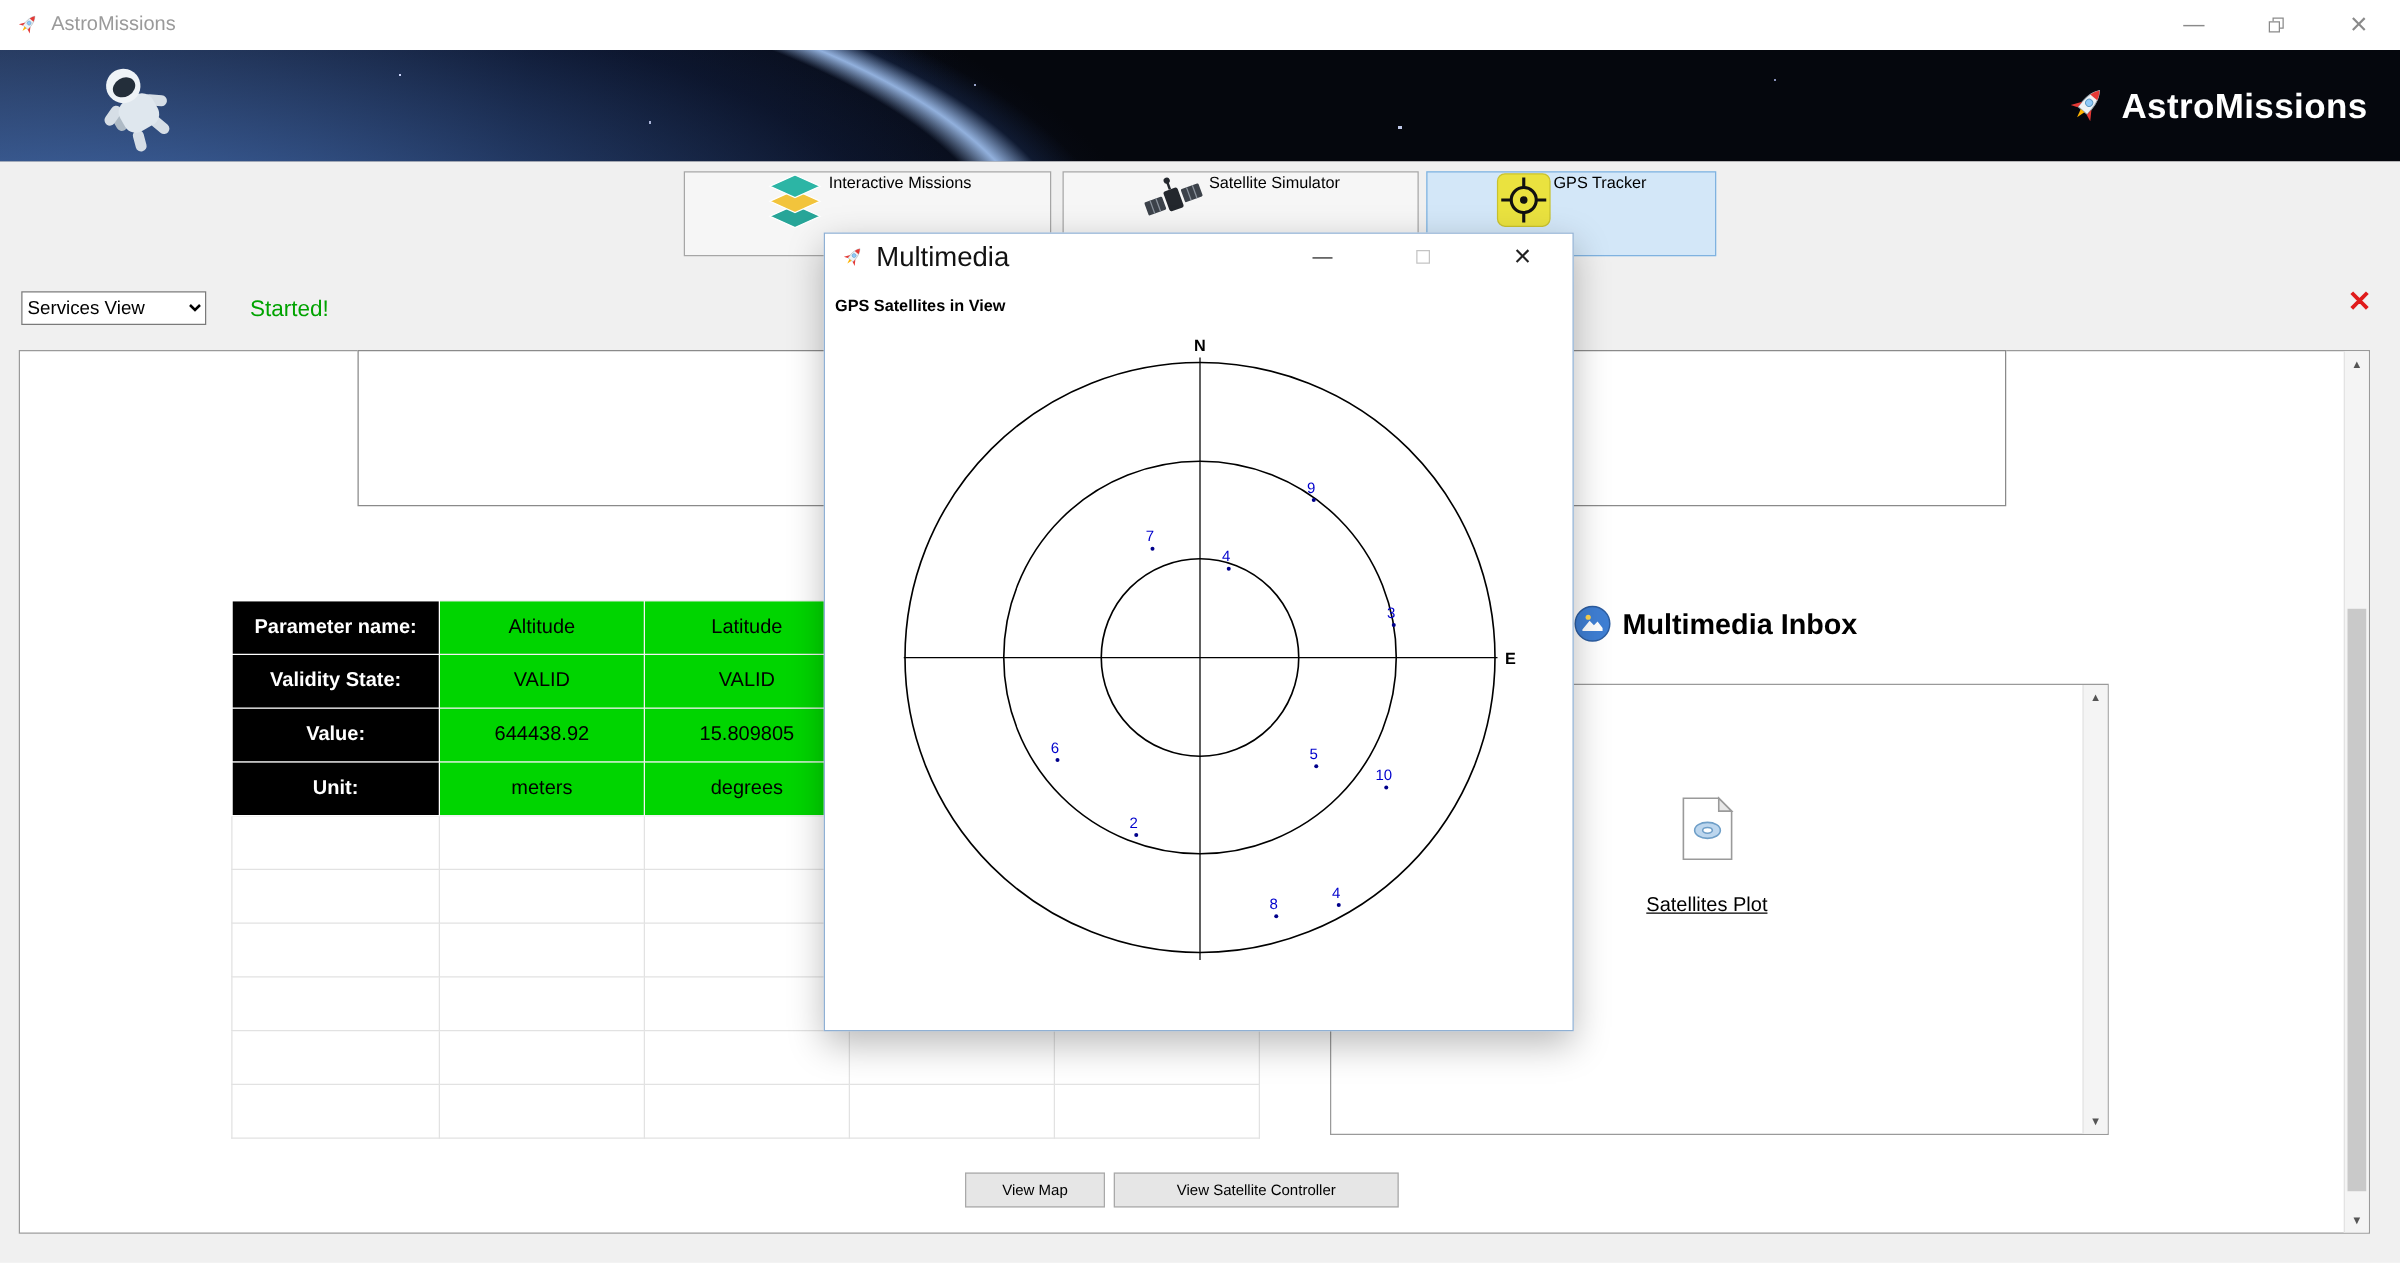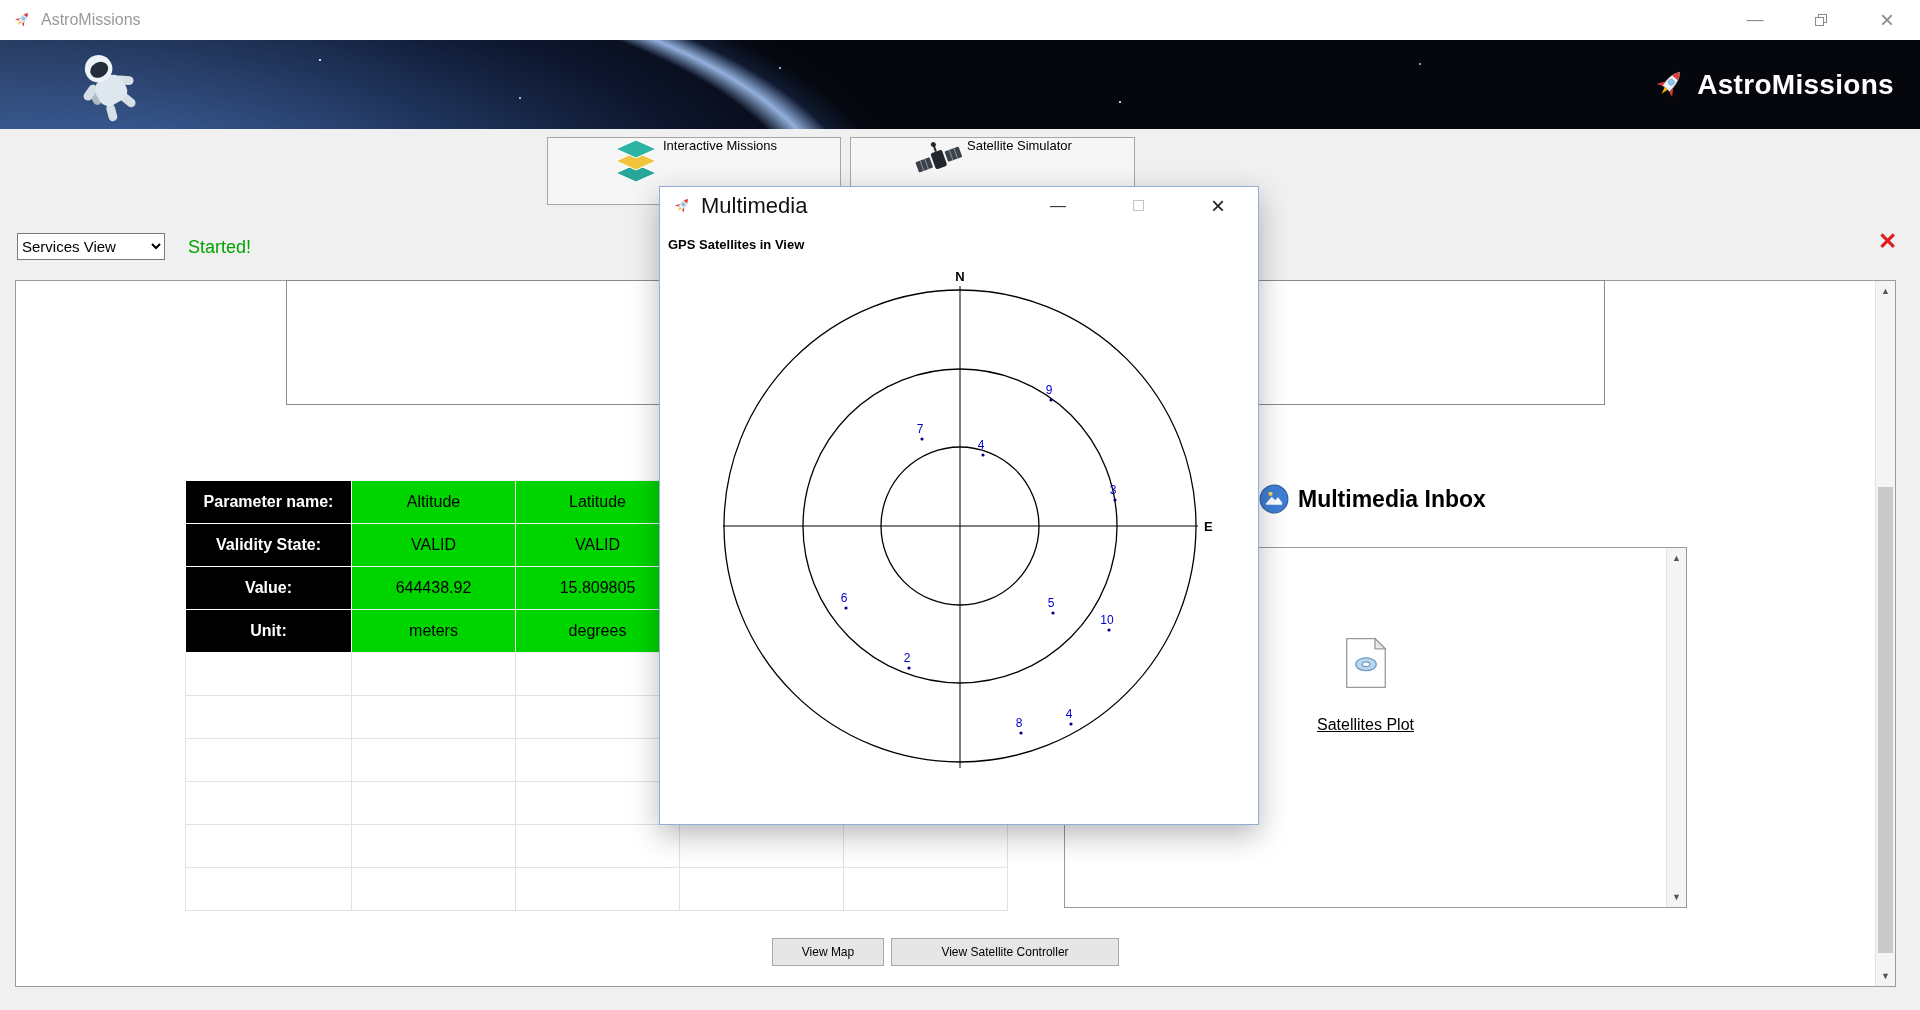--- a/index.html
+++ b/index.html
@@ -41,21 +41,21 @@
   
   .tab { position:absolute; top:137px; height:68px; background:#f6f6f6; border:1px solid #a6a6a6;
     display:flex; align-items:flex-start; justify-content:center; gap:2px;
     font-size:13px; color:#000; cursor:pointer; }
   .tab.active { background:#d3e7f8; border:1px solid #7fb2e0; }
   .tab-icon { flex:0 0 auto; }
 
   
   .services-select { position:absolute; left:17px; top:233px; width:148px; height:27px;
     font-size:15px; font-family:"Liberation Sans", sans-serif; border:1px solid #7a7a7a; background:#fff; }
-  .status-text { position:absolute; left:188px; top:237px; font-size:18px; color:#00a300; }
+  .status-text { position:absolute; left:200px; top:237px; font-size:18px; color:#00a300; }
   .service-close { position:absolute; left:1878px; top:230px; font-size:23px; font-weight:bold;
     color:#e01b1b; cursor:pointer; line-height:1; }
 
   
   .main-panel { position:absolute; left:15px; top:280px; width:1881px; height:707px;
     background:#ffffff; border:1px solid #9a9a9a; }
   .top-box { position:absolute; left:270px; top:-1px; width:1319px; height:125px;
     background:#fff; border:1px solid #8a8a8a; }
 
   .param-table { position:absolute; left:169px; top:199px; border-collapse:collapse; table-layout:fixed; }
@@ -190,20 +190,32 @@
         <line x1="39" y1="16" x2="39" y2="27" stroke="#8a929c" stroke-width="1"></line>
         <line x1="44" y1="16" x2="44" y2="27" stroke="#8a929c" stroke-width="1"></line>
         <rect x="20" y="13" width="12" height="17" rx="2" fill="#23272d"></rect>
         <line x1="26" y1="13" x2="26" y2="7" stroke="#23272d" stroke-width="2"></line>
         <circle cx="26" cy="5.5" r="2.5" fill="#23272d"></circle>
       </g>
     </svg>
     <span>Satellite Simulator</span>
   </div>
 
+  <div class="tab active" style="left:1141px; width:232px;">
+    <svg class="tab-icon" width="44" height="44" viewBox="0 0 44 44">
+      <rect x="1" y="1" width="42" height="42" rx="6" fill="#eae23f" stroke="#c9c22f"></rect>
+      <circle cx="22" cy="22" r="10" fill="none" stroke="#111" stroke-width="2.5"></circle>
+      <circle cx="22" cy="22" r="3" fill="#111"></circle>
+      <line x1="22" y1="4" x2="22" y2="12" stroke="#111" stroke-width="2.5"></line>
+      <line x1="22" y1="32" x2="22" y2="40" stroke="#111" stroke-width="2.5"></line>
+      <line x1="4" y1="22" x2="12" y2="22" stroke="#111" stroke-width="2.5"></line>
+      <line x1="32" y1="22" x2="40" y2="22" stroke="#111" stroke-width="2.5"></line>
+    </svg>
+    <span>GPS Tracker</span>
+  </div>
 
   <select class="services-select">
     <option>Services View</option>
   </select>
   <span class="status-text">Started!</span>
   <div class="service-close">✕</div>
 
   <div class="main-panel">
     <div class="top-box"></div>
 

